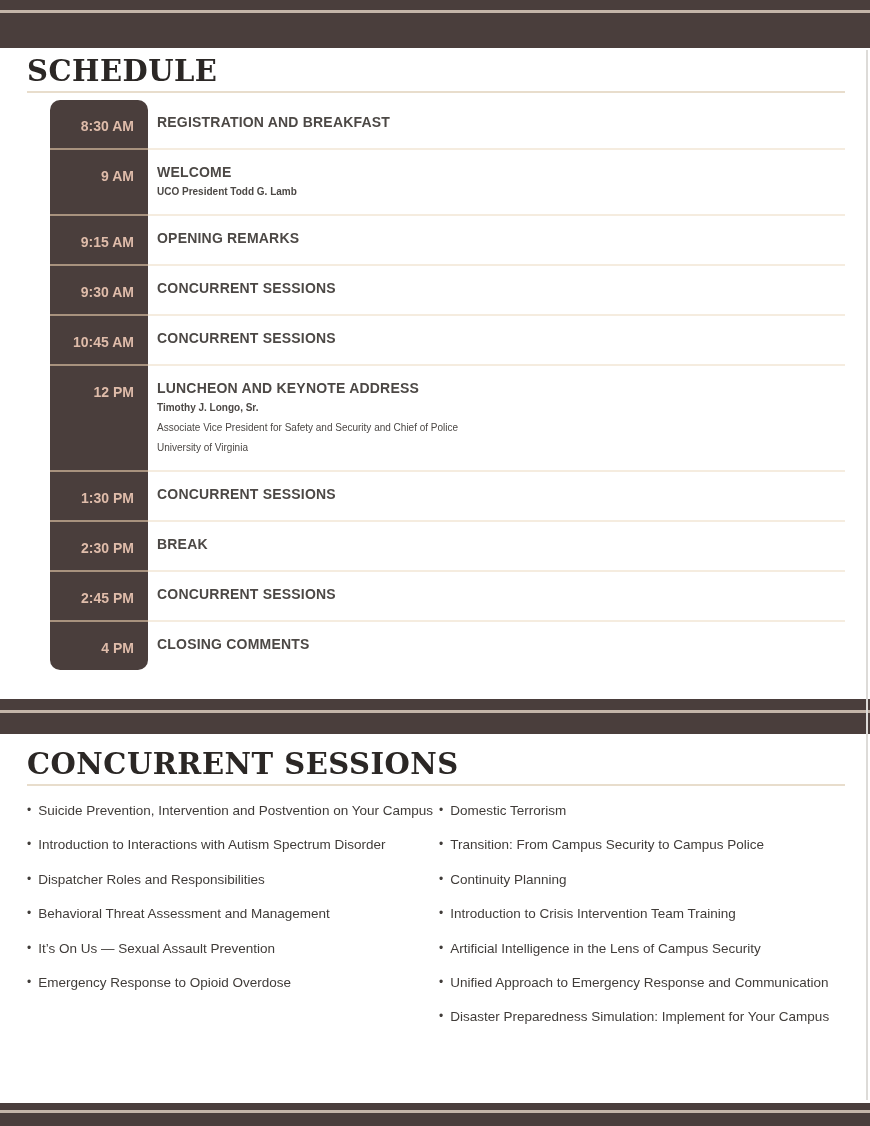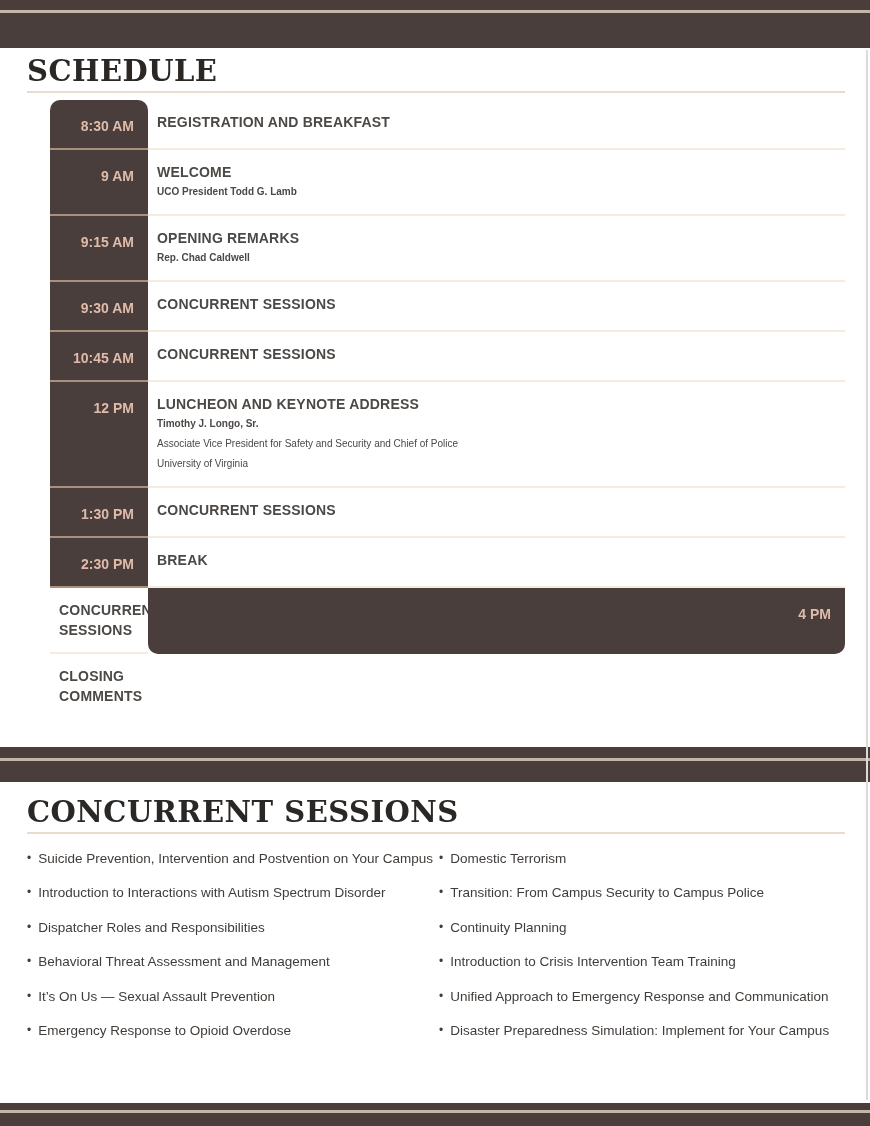--- a/index.html
+++ b/index.html
@@ -87,21 +87,20 @@
         <div class="session-title">REGISTRATION AND BREAKFAST</div>
       </div>
       <div class="time-cell">9 AM</div>
       <div class="content-cell">
         <div class="session-title">WELCOME</div>
         <div class="session-detail bold">UCO President Todd G. Lamb</div>
       </div>
       <div class="time-cell">9:15 AM</div>
       <div class="content-cell">
         <div class="session-title">OPENING REMARKS</div>
-        <div class="session-detail bold">Rep. Chad Caldwell</div>
       </div>
       <div class="time-cell">9:30 AM</div>
       <div class="content-cell">
         <div class="session-title">CONCURRENT SESSIONS</div>
       </div>
       <div class="time-cell">10:45 AM</div>
       <div class="content-cell">
         <div class="session-title">CONCURRENT SESSIONS</div>
       </div>
       <div class="time-cell">12 PM</div>
@@ -112,20 +111,21 @@
         <div class="session-detail">University of Virginia</div>
       </div>
       <div class="time-cell">1:30 PM</div>
       <div class="content-cell">
         <div class="session-title">CONCURRENT SESSIONS</div>
       </div>
       <div class="time-cell">2:30 PM</div>
       <div class="content-cell">
         <div class="session-title">BREAK</div>
       </div>
+      <div class="time-cell">2:45 PM</div>
       <div class="content-cell">
         <div class="session-title">CONCURRENT SESSIONS</div>
       </div>
       <div class="time-cell last">4 PM</div>
       <div class="content-cell last">
         <div class="session-title">CLOSING COMMENTS</div>
       </div>
     </div>
 </div>
 
@@ -142,20 +142,21 @@
         <li><span class="bullet">•</span><span>Dispatcher Roles and Responsibilities</span></li>
         <li><span class="bullet">•</span><span>Behavioral Threat Assessment and Management</span></li>
         <li><span class="bullet">•</span><span>It’s On Us — Sexual Assault Prevention</span></li>
         <li><span class="bullet">•</span><span>Emergency Response to Opioid Overdose</span></li>
       </ul>
     <ul class="sessions-col right" id="sessions-right">
         <li><span class="bullet">•</span><span>Domestic Terrorism</span></li>
         <li><span class="bullet">•</span><span>Transition: From Campus Security to Campus Police</span></li>
         <li><span class="bullet">•</span><span>Continuity Planning</span></li>
         <li><span class="bullet">•</span><span>Introduction to Crisis Intervention Team Training</span></li>
+        <li><span class="bullet">•</span><span>Artificial Intelligence in the Lens of Campus Security</span></li>
         <li><span class="bullet">•</span><span>Unified Approach to Emergency Response and Communication</span></li>
         <li><span class="bullet">•</span><span>Disaster Preparedness Simulation: Implement for Your Campus</span></li>
       </ul>
   </div>
 </div>
 
 <div class="page-edge"></div>
 
 <div class="band" id="bottom-band">
   <div class="band-line"></div>

